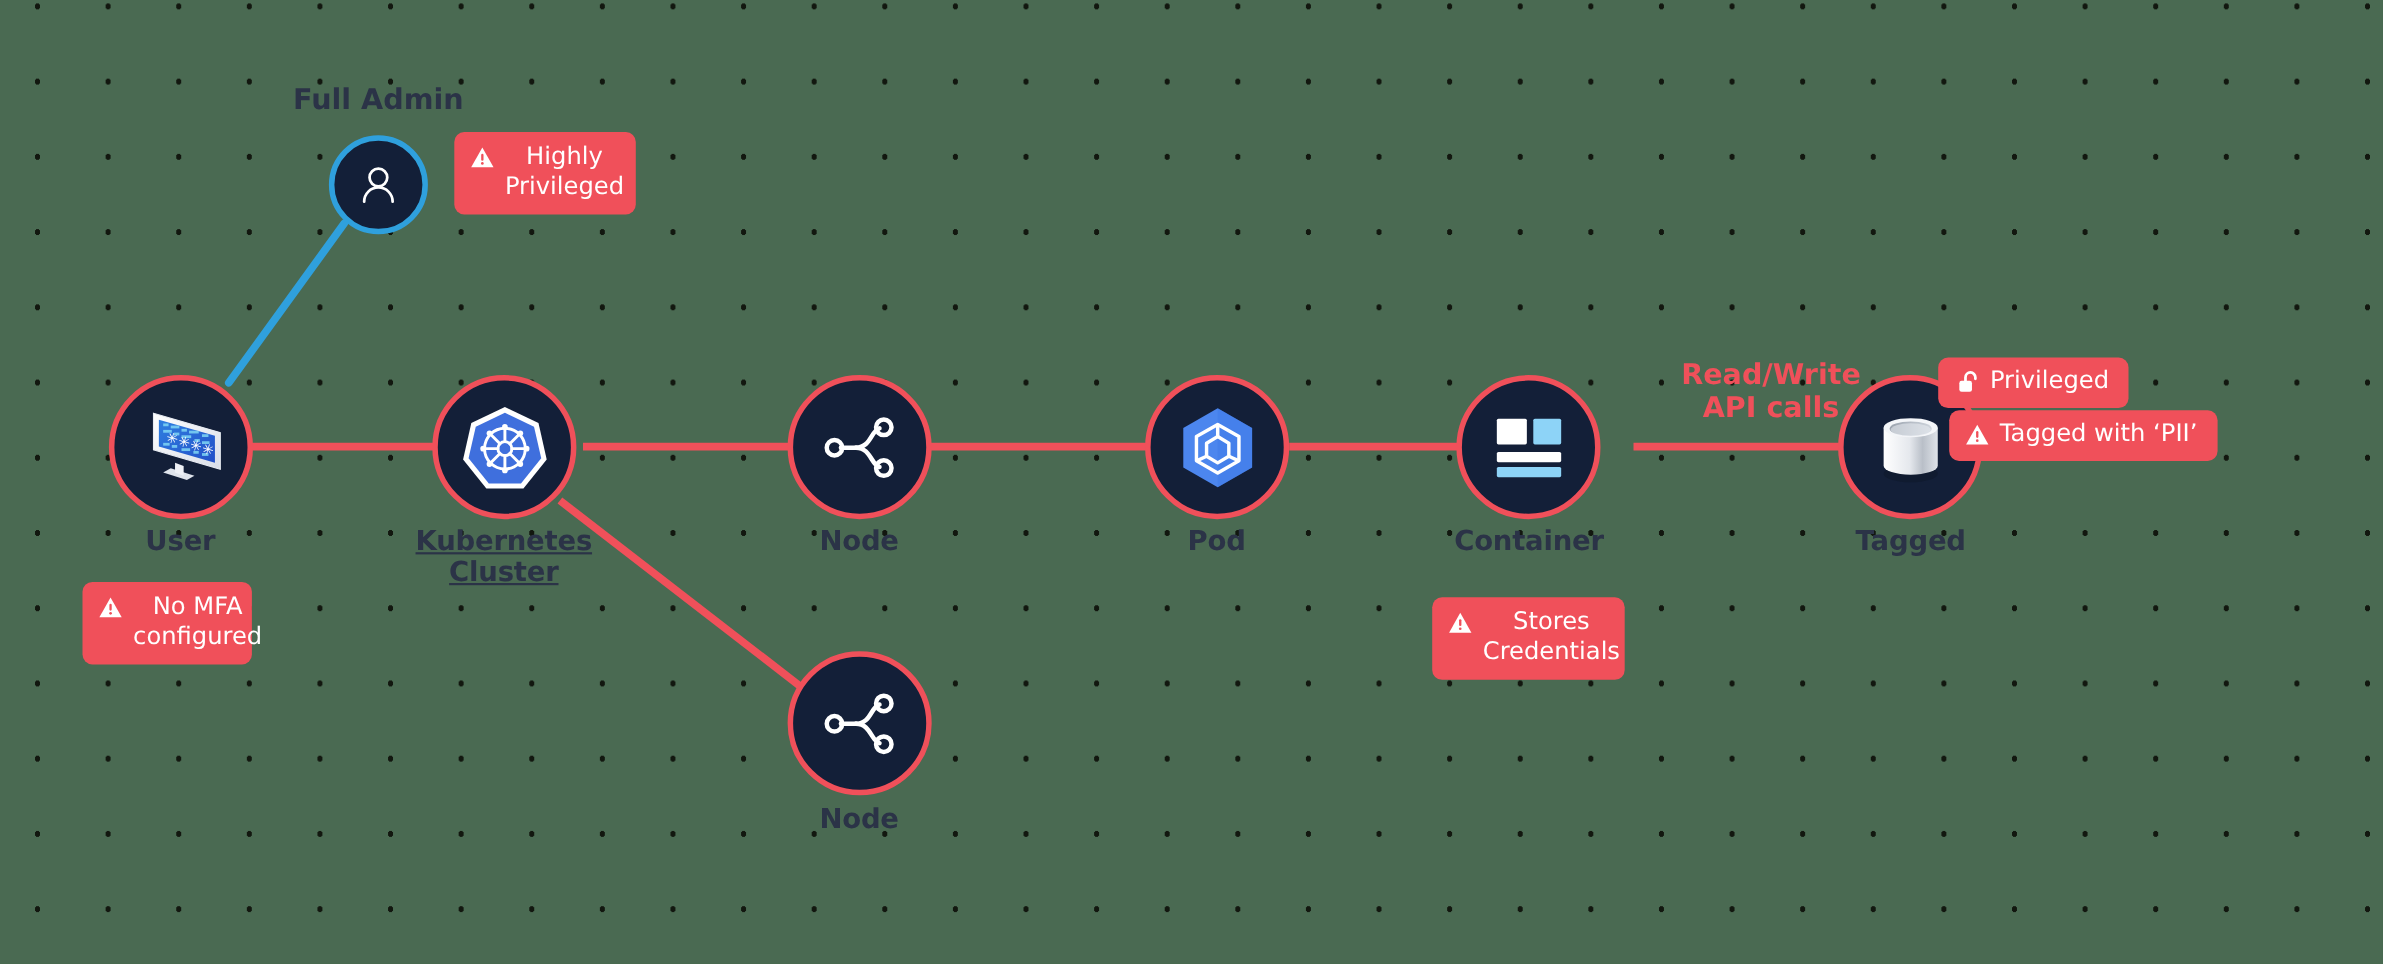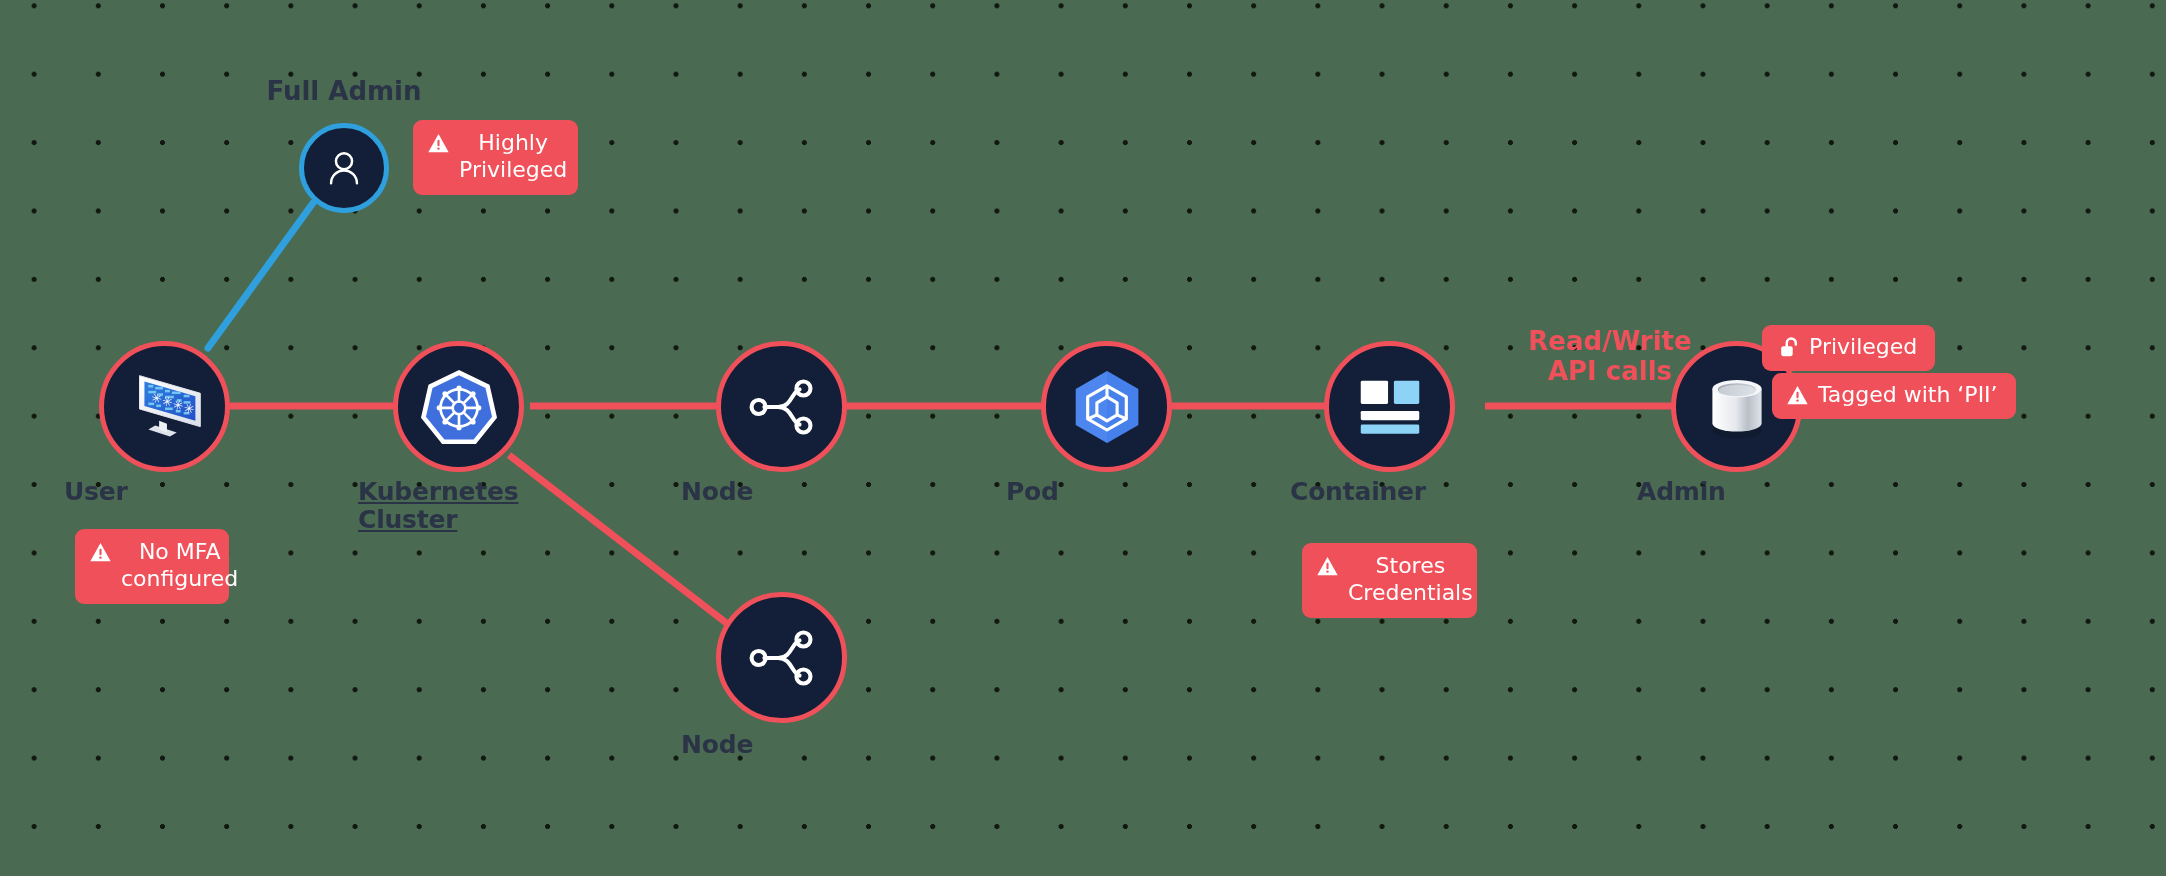--- a/index.html
+++ b/index.html
@@ -37,21 +37,21 @@
   }
   .node.risk   { border: 5px solid #f0505a; }
   .node.blue   { border: 5px solid #2fa0dd; }
 
   .node-label {
     position: absolute;
     color: #2b3347;
     font-weight: 700;
     font-size: 25px;
     line-height: 1.12;
-    text-align: left;
+    text-align: center;
     white-space: pre-line;
     letter-spacing: -0.2px;
   }
   .top-label {
     position: absolute;
     color: #2b3347;
     font-weight: 700;
     font-size: 26px;
     text-align: center;
     white-space: nowrap;
@@ -289,21 +289,21 @@
           <stop offset="100%" stop-color="#cfd5dd"></stop>
         </linearGradient>
       </defs>
       <ellipse cx="45" cy="71" rx="27" ry="8.5" fill="#0d1628" opacity="0.45"></ellipse>
       <path d="M18 25 V63 a27 9 0 0 0 54 0 V25 Z" fill="url(#cyl)"></path>
       <ellipse cx="45" cy="25" rx="27" ry="9.5" fill="#f4f6f9"></ellipse>
       <ellipse cx="45" cy="26" rx="21" ry="7.2" fill="url(#cylin)"></ellipse>
       <ellipse cx="45" cy="27.2" rx="20" ry="6.6" fill="#e9edf2" opacity="0.55"></ellipse>
     </svg>
   </div>
-  <div class="node-label" style="left:1637px; top:478px; width:200px;">Admin</div>
+  <div class="node-label" style="left:1637px; top:478px; width:200px;">Tagged</div>
 
   <div class="badge one-line" style="left:1762px; top:325px;">
     <svg class="badge-ico" width="24" height="24" viewBox="0 0 24 24">
       <rect x="5.2" y="11.2" width="11.5" height="10" rx="2.1" fill="#ffffff"></rect>
       <path d="M10.8 11.2 V8.1 a4.5 4.5 0 0 1 9 0 V9.4" fill="none" stroke="#ffffff" stroke-width="2.5" stroke-linecap="round"></path>
     </svg>
     <span class="badge-text">Privileged</span>
   </div>
 
   <div class="badge one-line" style="left:1772px; top:373px;">

